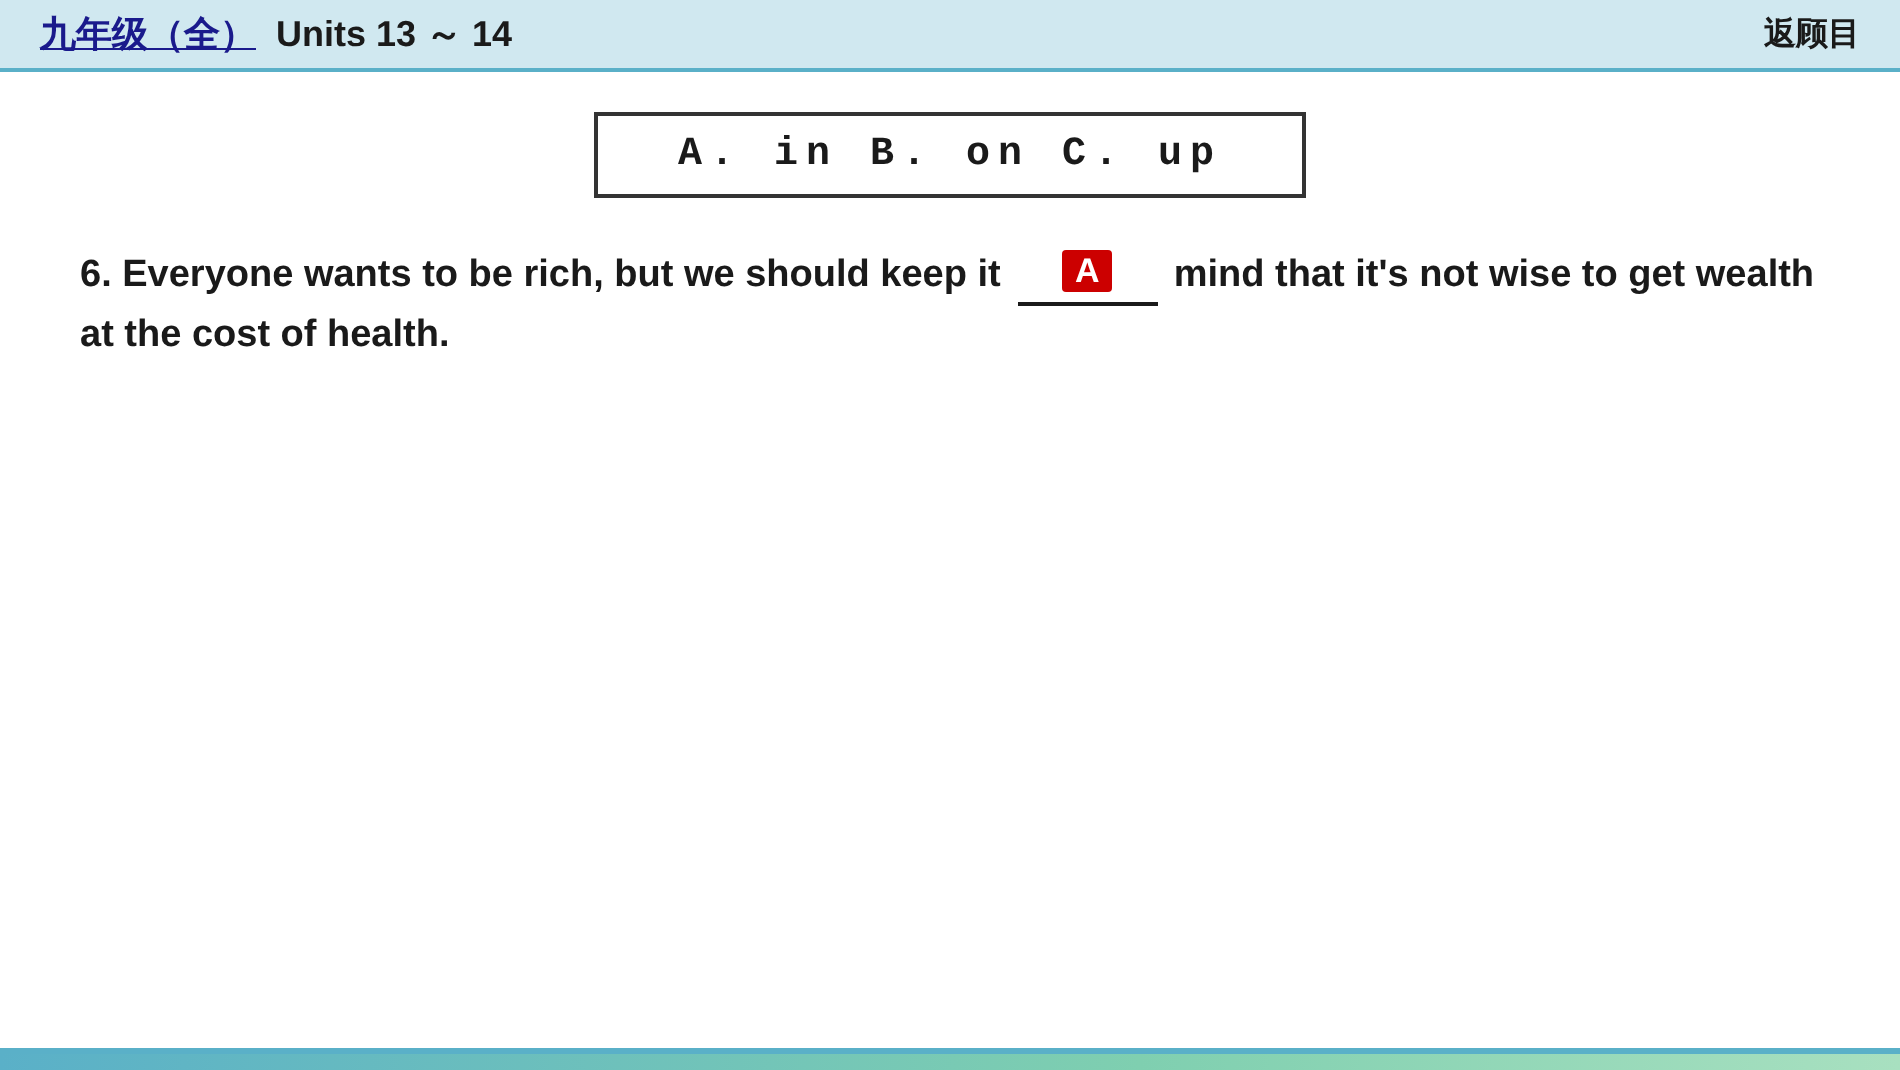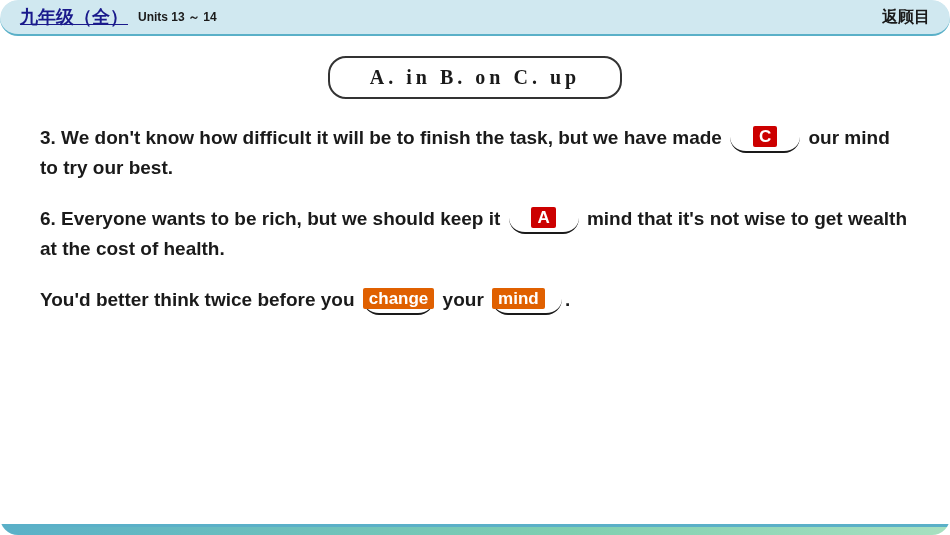--- a/index.html
+++ b/index.html
@@ -1,19 +1,18 @@
 <!DOCTYPE html>
 <html><head>
   <meta charset="utf-8">
   <style>
     * {
       margin: 0;
       padding: 0;
       box-sizing: border-box;
-      border-radius: 18px;
     }
 
     body {
       width: 950px;
       height: 535px;
       background: #ffffff;
       font-family: "SimHei", "STHeiti", "Microsoft YaHei", Arial, sans-serif;
       overflow: hidden;
       position: relative;
     }
@@ -38,21 +37,21 @@
 
     .header-grade {
       font-size: 18px;
       font-weight: bold;
       color: #1a1a8c;
       text-decoration: underline;
       font-family: "SimHei", "STHeiti", "Microsoft YaHei", serif;
     }
 
     .header-units {
-      font-size: 12px;
+      font-size: 18px;
       font-weight: bold;
       color: #1a1a1a;
       font-family: Arial, sans-serif;
     }
 
     .header-return {
       position: absolute;
       right: 20px;
       font-size: 16px;
       font-weight: bold;
@@ -72,21 +71,21 @@
       margin-bottom: 22px;
     }
 
     .answer-box {
       border: 2px solid #333;
       padding: 8px 40px;
       font-size: 20px;
       font-weight: bold;
       color: #1a1a1a;
       background: #fff;
-      font-family: Liberation Serif, serif;
+      font-family: Liberation Mono, monospace;
       letter-spacing: 4px;
     }
 
     
     .question-block {
       margin-bottom: 18px;
     }
 
     .question-text {
       font-size: 19px;
@@ -165,35 +164,25 @@
   </div>
   <div class="header-return">返顾目</div>
 </div>
 
 <div class="main-content">
 
   <div class="answer-box-container">
     <div class="answer-box">A. in    B. on    C. up</div>
   </div>
 
-  <div class="question-block">
-    <span class="question-text">
-      <span>3. We don't know how difficult it will be to finish the task, but we have made </span><span class="blank"><span class="badge-red">C</span></span><span> our mind to try our best.</span>
-    </span>
-  </div>
 
   <div class="question-block">
     <span class="question-text">
       <span>6. Everyone wants to be rich, but we should keep it </span><span class="blank"><span class="badge-red">A</span></span><span> mind that it's not wise to get wealth at the cost of health.</span>
     </span>
   </div>
 
 
-  <div class="question-block">
-    <span class="question-text">
-      <span>You'd better think twice before you </span><span class="blank-underline"><span class="badge-orange">change</span></span><span> your </span><span class="blank-underline"><span class="badge-orange">mind</span></span><span>.</span>
-    </span>
-  </div>
 
 </div>
 
 <div class="bottom-bar-thin"></div>
 <div class="bottom-bar"></div>
 
 </body></html>

